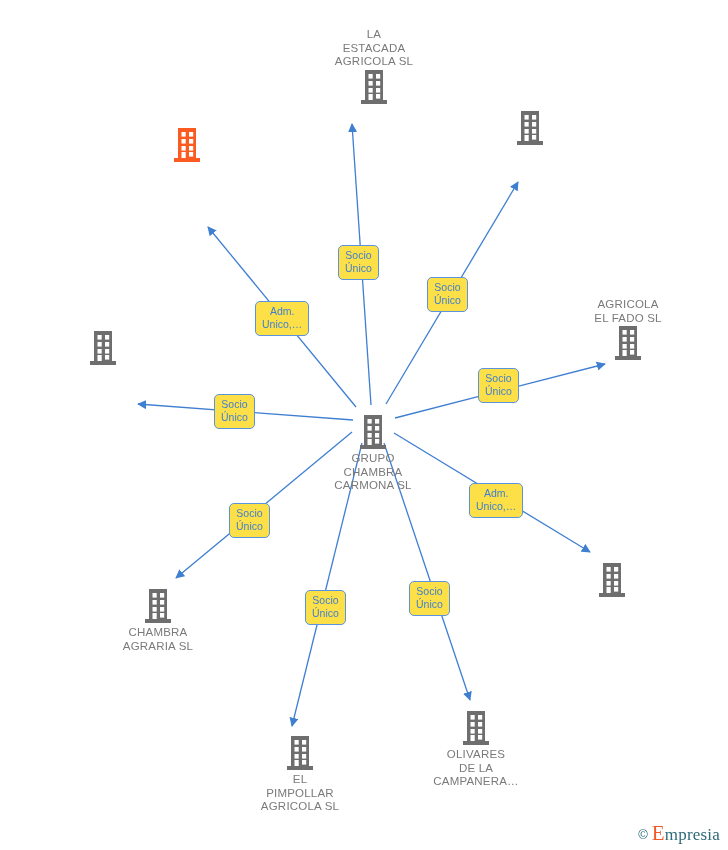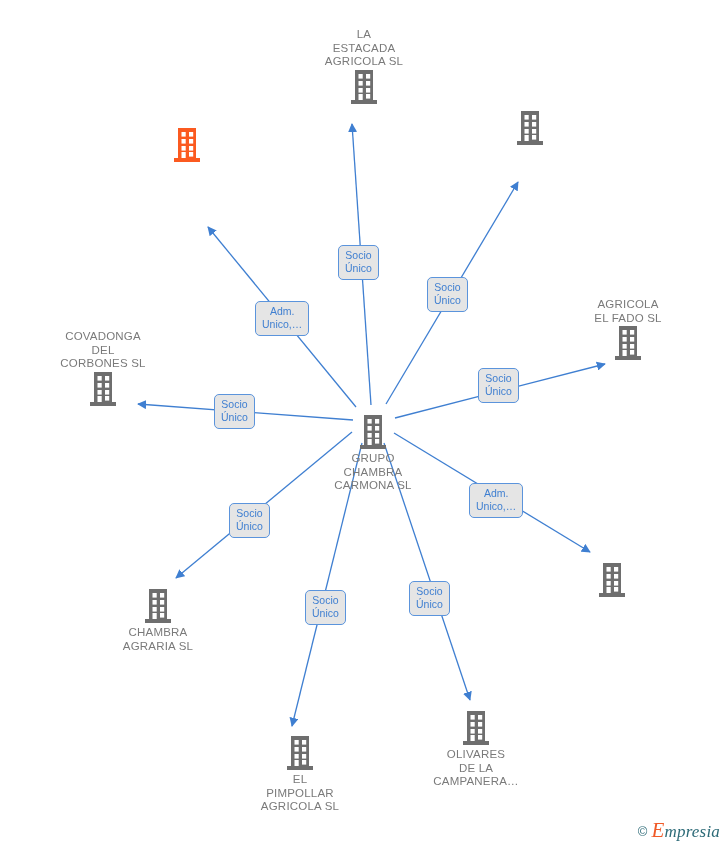--- a/index.html
+++ b/index.html
@@ -32,41 +32,41 @@
   .node .icon{height:38px;display:block;}
   .node.below .icon{margin-top:2px;}
   .node.above .icon{margin-bottom:2px;}
   .node svg{display:block;margin:0 auto;}
 
   
   .chip{
     position:absolute;
     border:1px solid #5b94dc;
     border-radius:5px;
-    background:#e5e5e5;
+    background:#fde047;
     color:#3f7fd1;
     font-size:10.5px;
     line-height:13px;
     text-align:center;
     padding:3px 6px 4px 6px;
     white-space:pre-line;
     box-sizing:border-box;
   }
 
   
   .watermark{
     position:absolute;right:8px;bottom:6px;
     display:flex;align-items:center;gap:4px;
   }
   .watermark .cmark{
     color:#2d6b78;font-size:13px;line-height:13px;
   }
   .watermark .wname{
     font-family:"Liberation Serif","DejaVu Serif",serif;
-    font-style:italic;font-size:17px;line-height:24px;color:#2d6b78;
+    font-size:17px;line-height:19px;color:#2d6b78;
     letter-spacing:.2px;
   }
   .watermark .wname .e{color:#f05a28;font-size:21px;}
 </style>
 </head>
 <body>
 
 <div id="graph">
 
   <svg class="edge-layer" viewBox="0 0 728 850" width="728" height="850">
@@ -82,21 +82,21 @@
         <line x1="395" y1="418" x2="605" y2="364" stroke="#3f7fd1" stroke-width="1.3" marker-end="url(#arw)"></line>
         <line x1="353" y1="420" x2="138" y2="404" stroke="#3f7fd1" stroke-width="1.3" marker-end="url(#arw)"></line>
         <line x1="394" y1="433" x2="590" y2="552" stroke="#3f7fd1" stroke-width="1.3" marker-end="url(#arw)"></line>
         <line x1="352" y1="432" x2="176" y2="578" stroke="#3f7fd1" stroke-width="1.3" marker-end="url(#arw)"></line>
         <line x1="362" y1="443" x2="292" y2="726" stroke="#3f7fd1" stroke-width="1.3" marker-end="url(#arw)"></line>
         <line x1="384" y1="443" x2="470" y2="700" stroke="#3f7fd1" stroke-width="1.3" marker-end="url(#arw)"></line>
       </g>
   </svg>
 
   <div id="nodes-group">
-      <div class="node above" style="left: 364px; top: 28px;">
+      <div class="node above" style="left: 374px; top: 28px;">
         <div class="label">LA
 ESTACADA
 AGRICOLA  SL</div>
         <div class="icon">
           <svg width="28" height="36" viewBox="0 0 28 36">
             <g fill="#6e6e6e">
               <path d="M5 1 h18 v30 h-18 z"></path>
               <rect x="1" y="31" width="26" height="4"></rect>
               <rect x="8.5" y="5" width="4.2" height="4.6" fill="#ffffff"></rect>
               <rect x="16" y="5" width="4.2" height="4.6" fill="#ffffff"></rect>
@@ -160,23 +160,20 @@
               <rect x="16" y="12" width="4.2" height="4.6" fill="#ffffff"></rect>
               <rect x="8.5" y="19" width="4.2" height="4.6" fill="#ffffff"></rect>
               <rect x="16" y="19" width="4.2" height="4.6" fill="#ffffff"></rect>
               <rect x="8.5" y="25" width="4.2" height="6" fill="#ffffff"></rect>
               <rect x="16" y="25" width="4.2" height="4.6" fill="#ffffff"></rect>
             </g>
           </svg>
         </div>
       </div>
       <div class="node above" style="left: 103px; top: 330px;">
-        <div class="label">COVADONGA
-DEL
-CORBONES  SL</div>
         <div class="icon">
           <svg width="28" height="36" viewBox="0 0 28 36">
             <g fill="#6e6e6e">
               <path d="M5 1 h18 v30 h-18 z"></path>
               <rect x="1" y="31" width="26" height="4"></rect>
               <rect x="8.5" y="5" width="4.2" height="4.6" fill="#ffffff"></rect>
               <rect x="16" y="5" width="4.2" height="4.6" fill="#ffffff"></rect>
               <rect x="8.5" y="12" width="4.2" height="4.6" fill="#ffffff"></rect>
               <rect x="16" y="12" width="4.2" height="4.6" fill="#ffffff"></rect>
               <rect x="8.5" y="19" width="4.2" height="4.6" fill="#ffffff"></rect>

